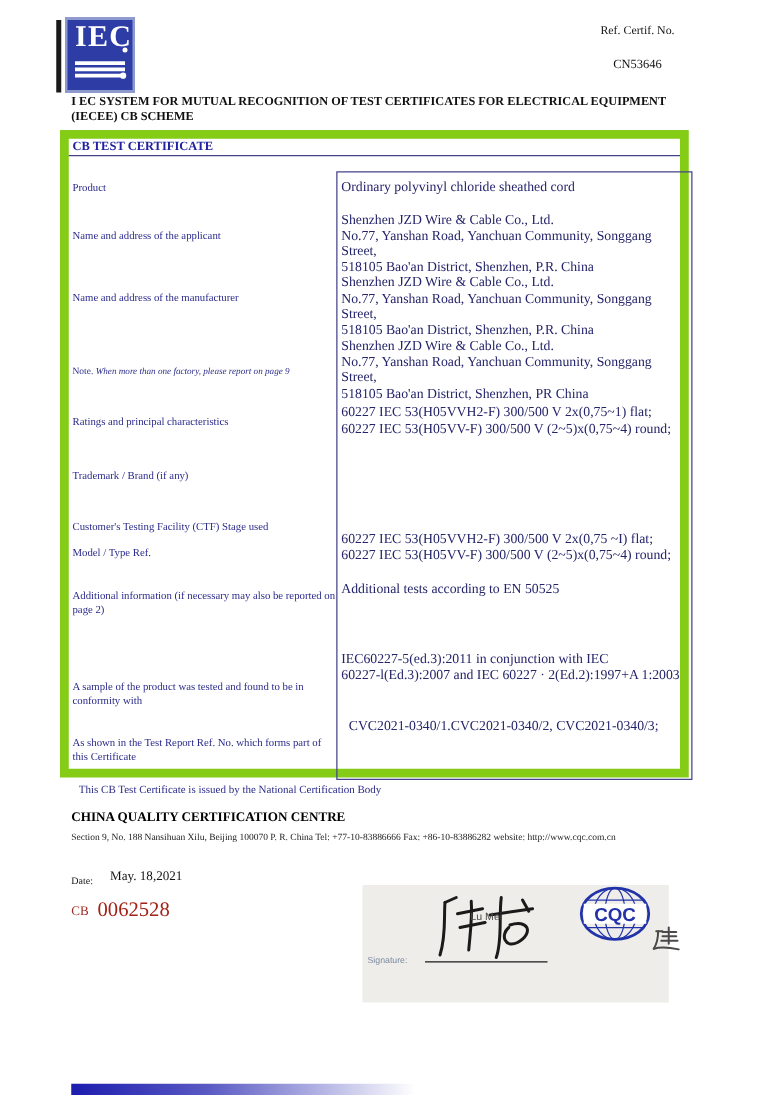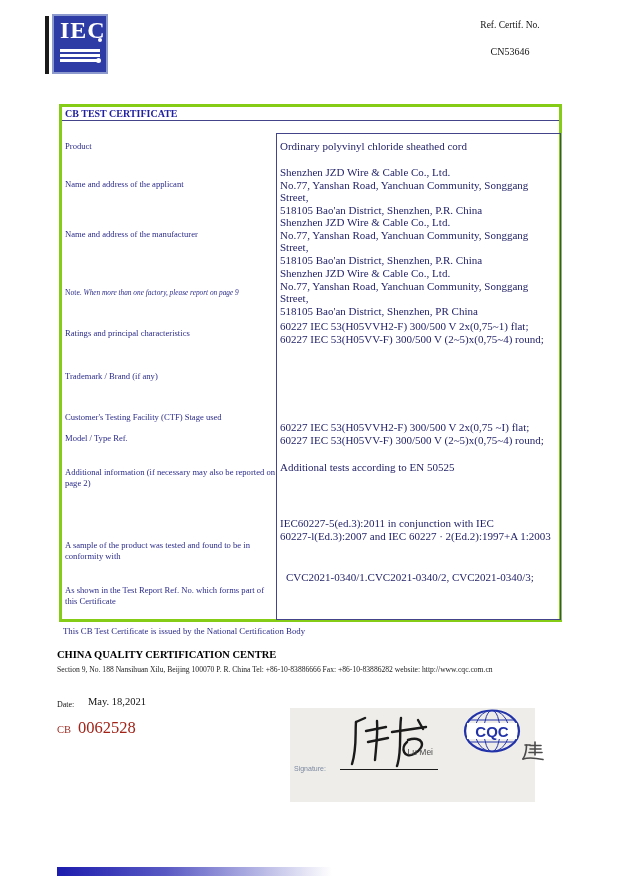--- a/index.html
+++ b/index.html
@@ -18,22 +18,22 @@
   .iec-line{height:2.5px;background:#fff;margin-bottom:2.5px;}
   .iec-enddot{position:absolute;left:42px;top:42px;width:5px;height:5px;background:#fff;border-radius:50%;}
 
   
   .ref-block{position:absolute;left:450px;top:20px;width:120px;text-align:center;font-size:9.5px;}
   .ref-number{margin-top:16px;font-size:10px;}
   .scheme-title{position:absolute;left:57px;top:76px;width:505px;font-weight:bold;
                 font-size:9.8px;line-height:12px;white-space:pre-line;color:#101010;}
 
   
-  .cert-table{position:absolute;left:59px;top:104px;width:503px;height:518px;
-              border:3px solid #84cc16;box-sizing:border-box;}
+  .cert-table{position:absolute;left:48px;top:104px;width:503px;height:518px;
+              border:7px solid #84cc16;box-sizing:border-box;}
   .cert-title{position:absolute;left:0;top:0;width:100%;height:14px;border-bottom:1px solid #44448a;
               box-sizing:border-box;}
   .cert-title span{position:absolute;left:3px;top:1px;font-weight:bold;font-size:10px;color:#2020a0;}
   .inner-box{position:absolute;left:214px;top:26px;width:285px;height:487px;
              border:1px solid #44448a;box-sizing:border-box;}
   .lbl{position:absolute;left:3px;width:212px;font-size:8.6px;line-height:11px;color:#2b2b8a;}
   .note{position:absolute;left:3px;width:212px;font-size:7.6px;color:#2b2b8a;}
   .note i{font-size:7.3px;}
   .val{position:absolute;left:218px;width:278px;font-size:11px;line-height:12.6px;
        color:#24246a;white-space:pre-line;}
@@ -46,21 +46,21 @@
   .date-value{position:absolute;left:88px;top:696px;font-size:10.5px;font-family:Liberation Serif, serif;}
   .cb-prefix{position:absolute;left:57px;top:724px;font-size:10.5px;color:#9e2b21;}
   .cb-number{position:absolute;left:78px;top:718px;font-size:16.5px;color:#a32218;}
 
   
   .scan-block{position:absolute;left:290px;top:708px;width:245px;height:94px;background:#eeede9;}
   .sig-handwriting{position:absolute;left:346px;top:712px;}
   .sig-line{position:absolute;left:340px;top:769px;width:98px;height:1px;background:#1a1a1a;}
   .sig-label{position:absolute;left:294px;top:765px;font-family:"Liberation Sans",sans-serif;
              font-size:7px;color:#7d8aa2;}
-  .sig-name{position:absolute;left:345px;top:747px;width:88px;text-align:right;
+  .sig-name{position:absolute;left:345px;top:728px;width:88px;text-align:center;
             font-family:"Liberation Sans",sans-serif;font-size:8.5px;color:#4a4a4a;}
   .cqc-stamp{position:absolute;left:463px;top:709px;}
   .jian-char{position:absolute;left:521px;top:740px;}
 
   
   .bottom-bar{position:absolute;left:57px;top:867px;width:275px;height:9px;
               background:linear-gradient(to right,#1c1cae 0%,#5a5ac4 40%,#ffffff 100%);}
 </style>
 </head>
 <body>
@@ -79,20 +79,22 @@
       </div>
       <div class="iec-enddot"></div>
     </div>
   </div>
 
   <div class="ref-block">
     <div>Ref. Certif. No.</div>
     <div class="ref-number">CN53646</div>
   </div>
 
+  <div class="scheme-title">I EC SYSTEM FOR MUTUAL RECOGNITION OF TEST CERTIFICATES FOR ELECTRICAL EQUIPMENT
+(IECEE) CB SCHEME</div>
 
   <div class="cert-table">
     <div class="cert-title">
       <span>CB TEST CERTIFICATE</span>
     </div>
     <div class="inner-box"></div>
 
     <div class="lbl" style="top:34px">Product</div>
     <div class="val" style="top:33px">Ordinary polyvinyl chloride sheathed cord</div>
 
@@ -132,21 +134,21 @@
     <div class="val" style="top:410px">IEC60227-5(ed.3):2011 in conjunction with IEC
 60227-l(Ed.3):2007 and IEC 60227 · 2(Ed.2):1997+A 1:2003</div>
 
     <div class="lbl" style="top:478px">As shown in the Test Report Ref. No. which forms part of this Certificate</div>
     <div class="val" style="top:464px;padding-left:6px">CVC2021-0340/1.CVC2021-0340/2, CVC2021-0340/3;</div>
   </div>
 
   <div class="issued-note">This CB Test Certificate is issued by the National Certification Body</div>
 
   <div class="issuer-name">CHINA QUALITY CERTIFICATION CENTRE</div>
-  <div class="issuer-address">Section 9, No. 188 Nansihuan Xilu, Beijing 100070 P. R. China Tel: +86-10-83886666 Fax: +86-10-83886282 website: http://www.cqc.com.cn</div>
+  <div class="issuer-address">Section 9, No. 188 Nansihuan Xilu, Beijing 100070 P. R. China Tel: +77-10-83886666 Fax: +86-10-83886282 website: http://www.cqc.com.cn</div>
 
   <div class="date-label">Date:</div>
   <div class="date-value">May. 18,2021</div>
 
   <div class="cb-prefix">CB</div>
   <div class="cb-number">0062528</div>
 
   <div class="scan-block"></div>
 
   <svg class="sig-handwriting" width="92" height="56" viewBox="0 0 92 56" fill="none" stroke="#1a1a1a" stroke-width="2.4" stroke-linecap="round" stroke-linejoin="round">

